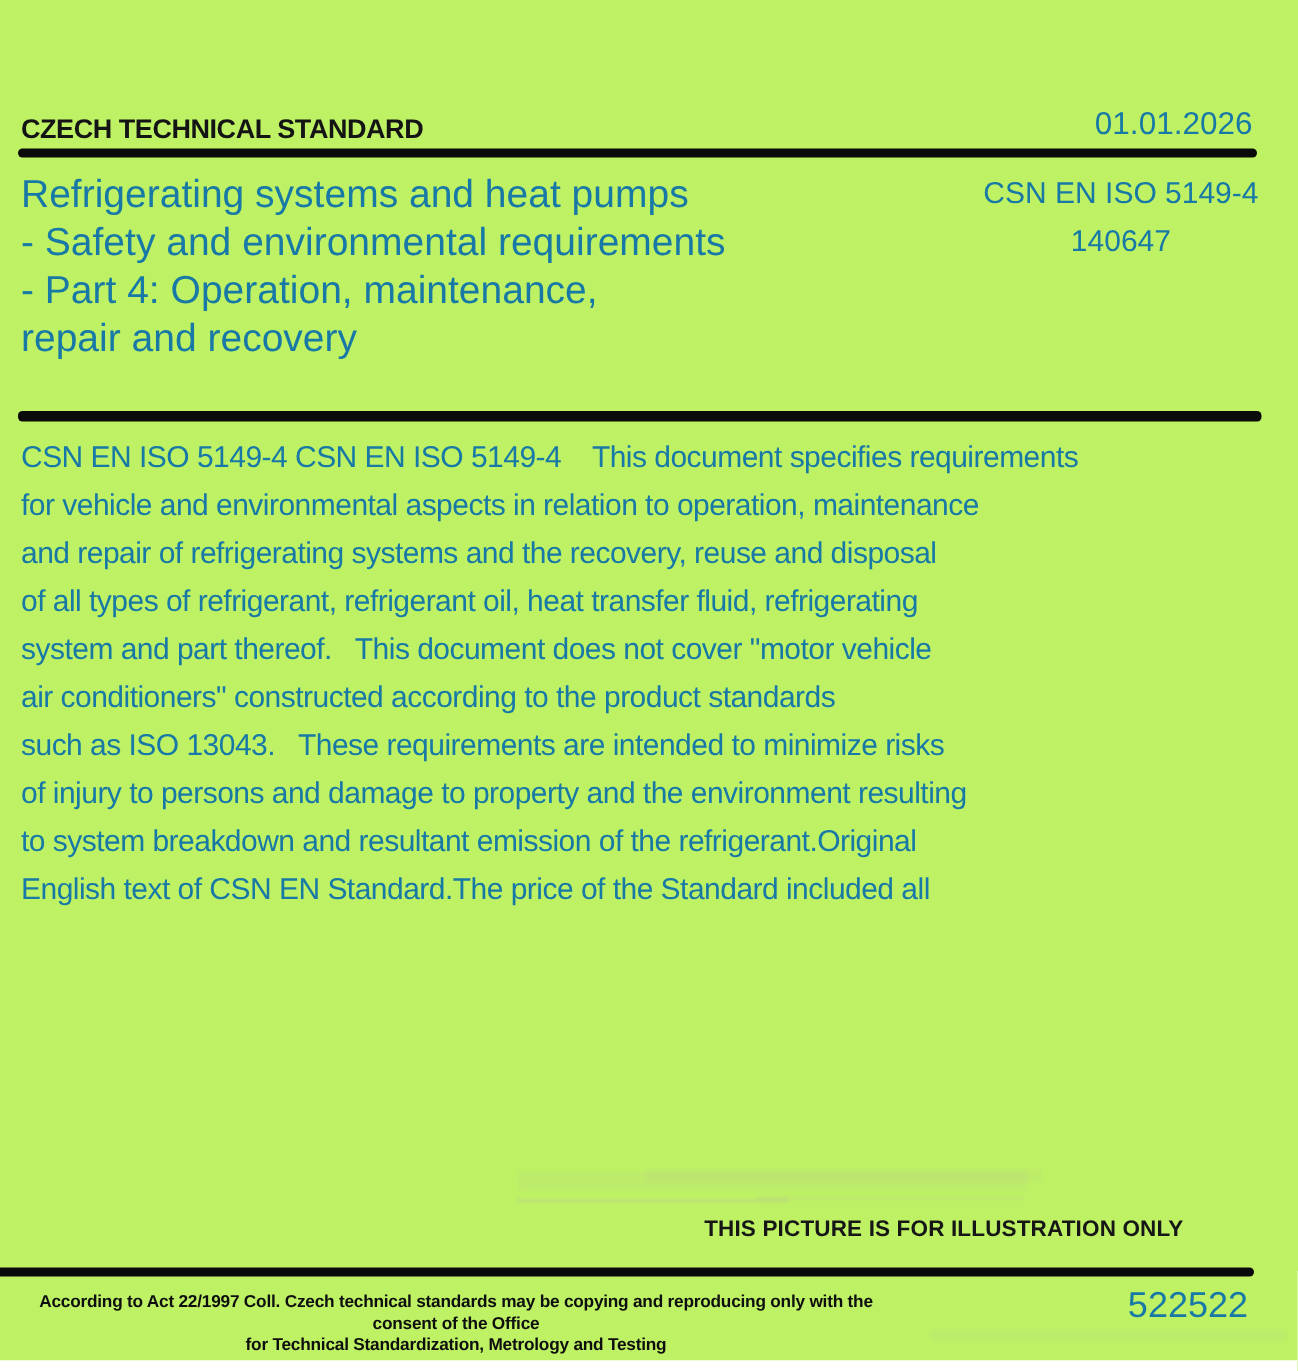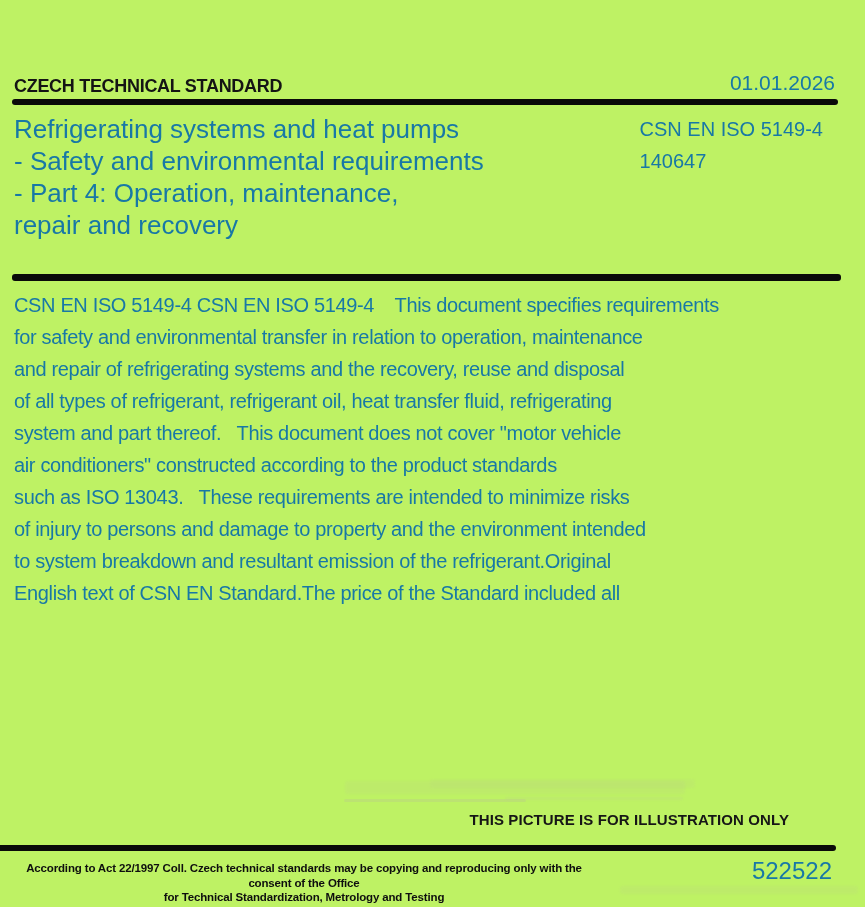--- a/index.html
+++ b/index.html
@@ -19,21 +19,21 @@
     position:absolute; right:30px; top:71px; font-size:21px; color:var(--accent);
   }
   .rule { position:absolute; background:#0a0a0a; border-radius:3px; }
   .rule-1 { left:12px; top:99px;  width:826px; height:6px; }
   .rule-2 { left:12px; top:274px; width:829px; height:7px; }
   .rule-3 { left:0;    top:845px; width:836px; height:6px; border-radius:0 3px 3px 0; }
 
   
   .std-title { position:absolute; left:14px; top:113px; width:560px; }
   .std-title div { font-size:26px; line-height:32px; color:var(--accent); white-space:pre-wrap; }
-  .std-codes { position:absolute; right:42px; top:113px; text-align:left; }
+  .std-codes { position:absolute; right:26px; top:113px; text-align:center; }
   .std-codes div { font-size:20px; line-height:32px; color:var(--accent); }
 
   
   .abstract { position:absolute; left:14px; top:289px; width:830px; }
   .abstract div {
     font-size:20px; line-height:32px; color:var(--accent);
     letter-spacing:-0.35px; white-space:pre-wrap;
   }
 
   
@@ -75,27 +75,27 @@
       <div>repair and recovery</div>
     </div>
   <div class="std-codes">
     <div>CSN EN ISO 5149-4</div>
     <div>140647</div>
   </div>
   <div class="rule rule-2"></div>
 
   <div class="abstract">
       <div>CSN EN ISO 5149-4 CSN EN ISO 5149-4    This document specifies requirements</div>
-      <div>for safety and environmental transfer in relation to operation, maintenance</div>
+      <div>for vehicle and environmental aspects in relation to operation, maintenance</div>
       <div>and repair of refrigerating systems and the recovery, reuse and disposal</div>
       <div>of all types of refrigerant, refrigerant oil, heat transfer fluid, refrigerating</div>
       <div>system and part thereof.   This document does not cover "motor vehicle</div>
       <div>air conditioners" constructed according to the product standards</div>
       <div>such as ISO 13043.   These requirements are intended to minimize risks</div>
-      <div>of injury to persons and damage to property and the environment intended</div>
+      <div>of injury to persons and damage to property and the environment resulting</div>
       <div>to system breakdown and resultant emission of the refrigerant.Original</div>
       <div>English text of CSN EN Standard.The price of the Standard included all</div>
     </div>
 
   <div class="smudge sm-a1"></div>
   <div class="smudge sm-a2"></div>
   <div class="smudge sm-a3"></div>
   <div class="smudge sm-a4"></div>
 
   <div class="notice">THIS PICTURE IS FOR ILLUSTRATION ONLY</div>

